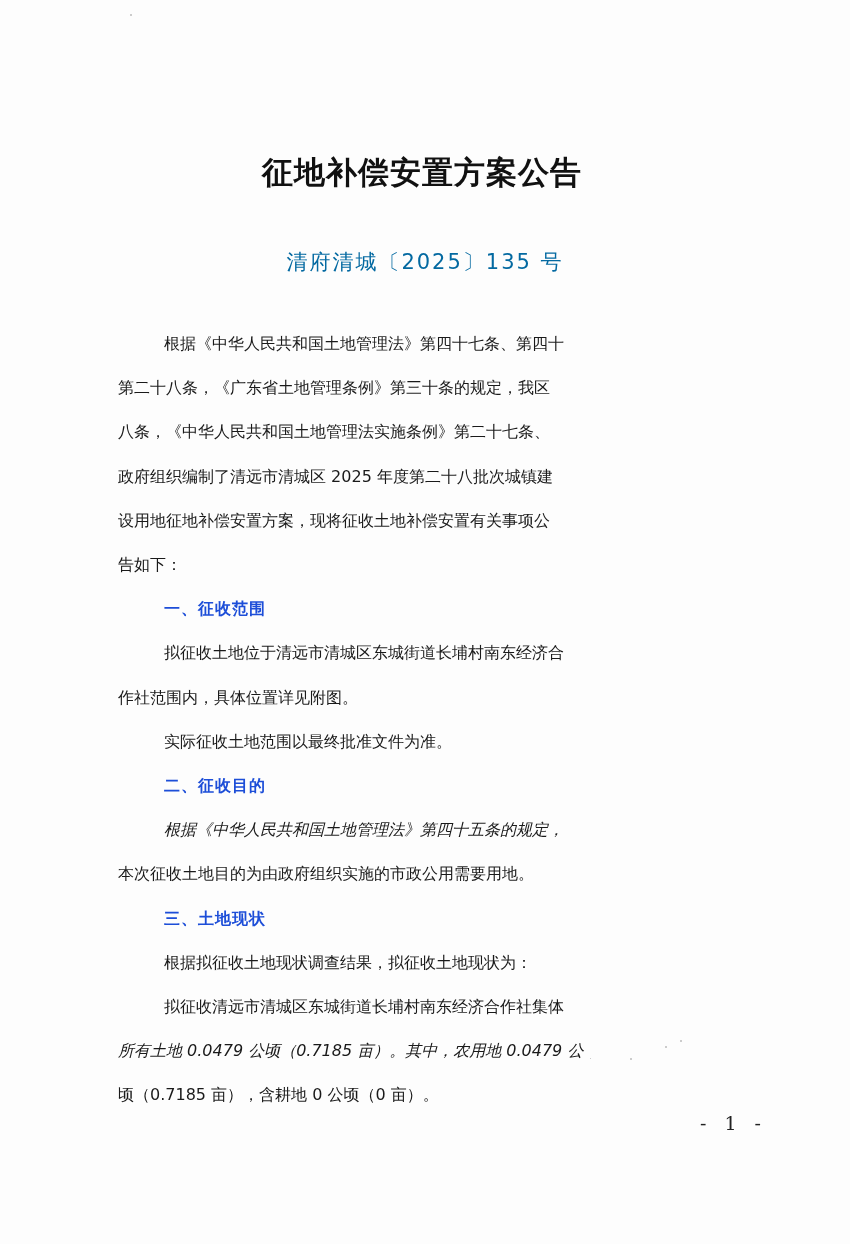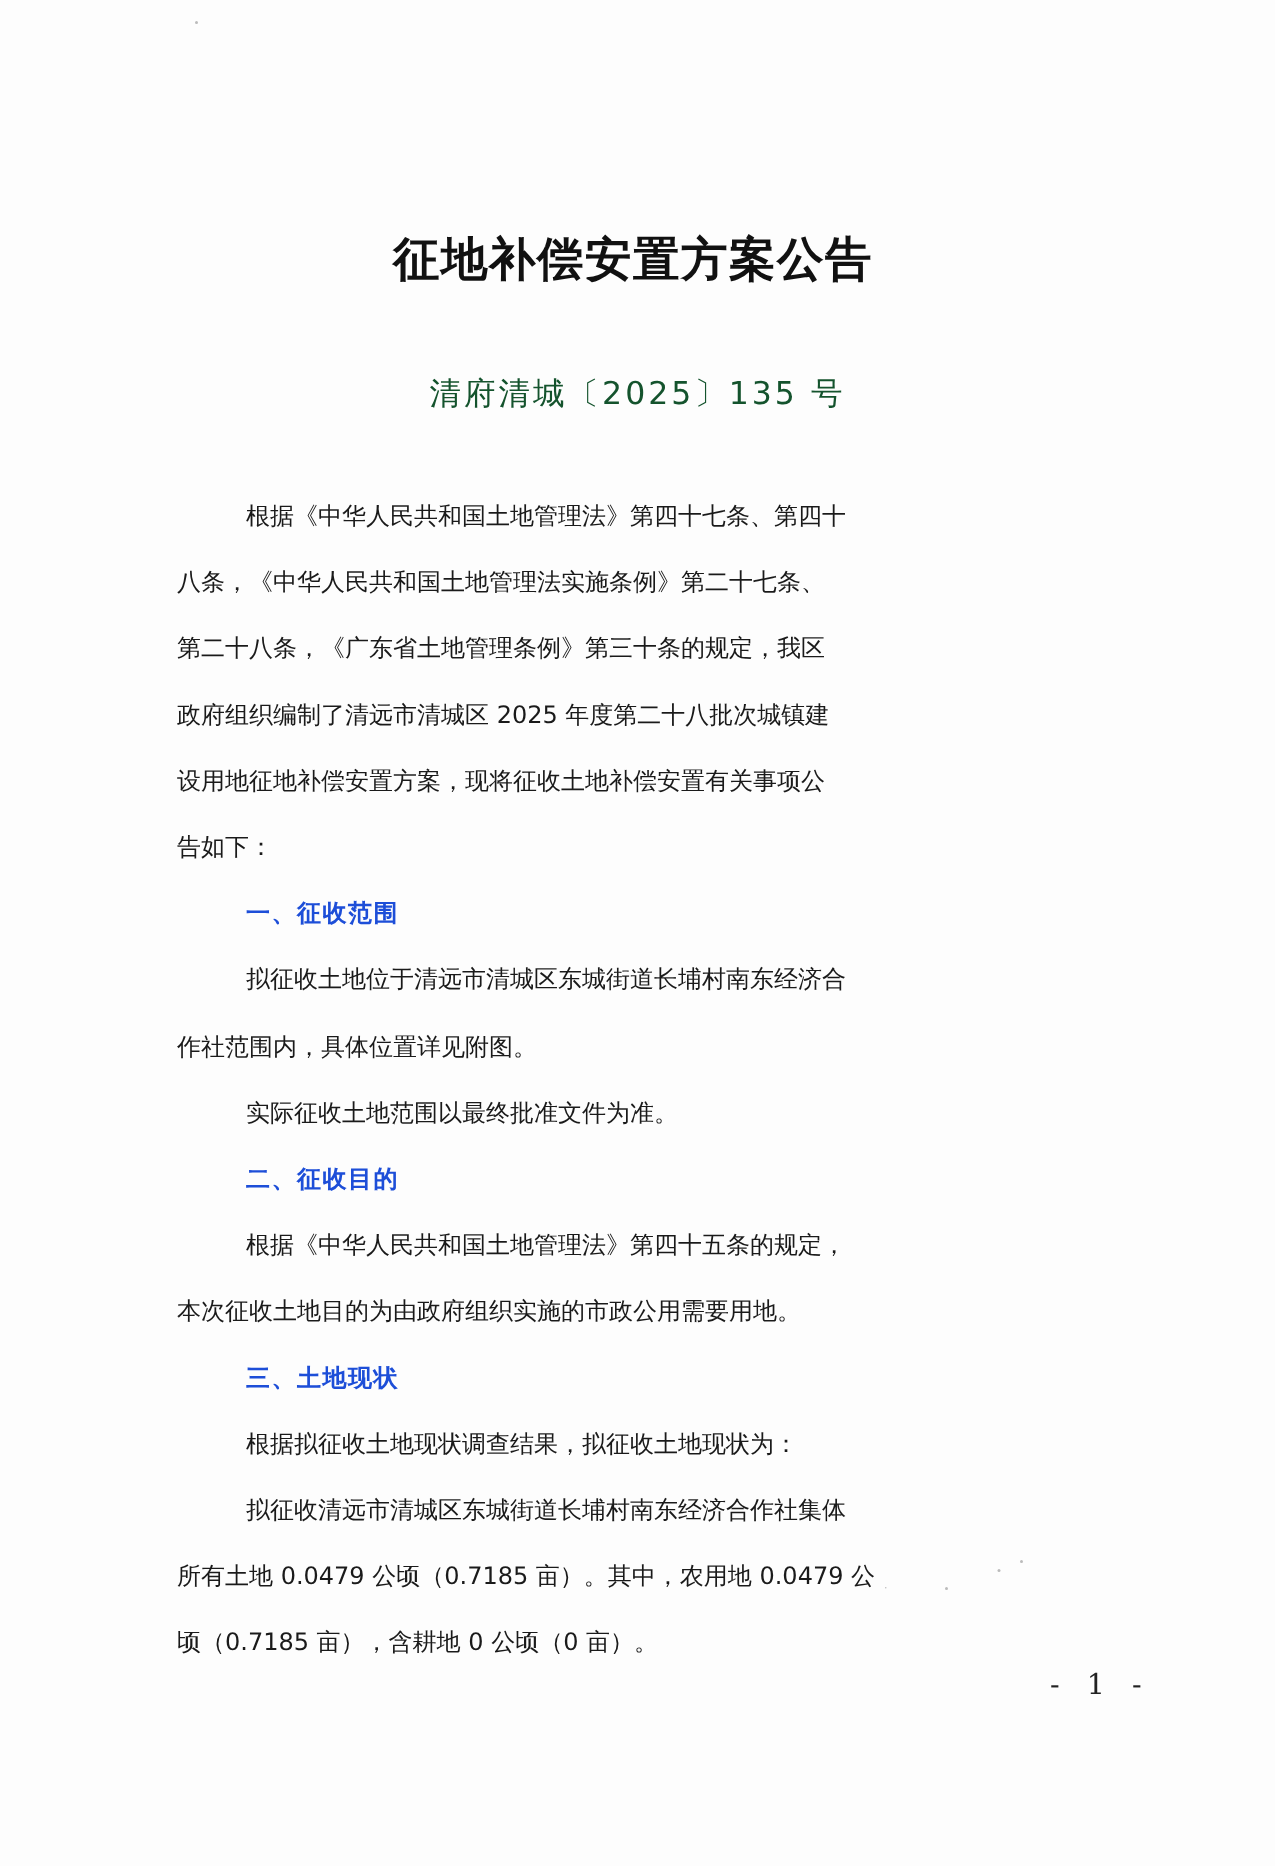--- a/index.html
+++ b/index.html
@@ -34,21 +34,21 @@
       font-family: "DejaVu Serif", "Liberation Serif", serif;
     }
     .docno {
       position: absolute;
       top: 248px;
       left: 0;
       width: 850px;
       text-align: center;
       font-size: 21px;
       letter-spacing: 2px;
-      color: #14532d;
+      color: #0369a1;
       font-family: "DejaVu Sans", "Liberation Sans", sans-serif;
     }
     .body {
       position: absolute;
       top: 322px;
       left: 118px;
       width: 636px;
       font-family: "DejaVu Sans", "Liberation Sans", sans-serif;
       font-size: 16px;
       line-height: 44.2px;
@@ -90,54 +90,54 @@
 <div class="page">
 
   <div class="title">征地补偿安置方案公告</div>
 
   <div class="docno">清府清城〔2025〕135 号</div>
 
   <div class="body">
 
     <div>
       <span class="line indent" style="letter-spacing: 0px;">根据《中华人民共和国土地管理法》第四十七条、第四十</span>
+      <span class="line" style="letter-spacing: 0px;">第二十八条，《广东省土地管理条例》第三十条的规定，我区</span>
       <span class="line" style="letter-spacing: 0px;">八条，《中华人民共和国土地管理法实施条例》第二十七条、</span>
-      <span class="line" style="letter-spacing: 0px;">第二十八条，《广东省土地管理条例》第三十条的规定，我区</span>
       <span class="line" style="letter-spacing: 0px;">政府组织编制了清远市清城区 2025 年度第二十八批次城镇建</span>
       <span class="line" style="letter-spacing: 0px;">设用地征地补偿安置方案，现将征收土地补偿安置有关事项公</span>
       <span class="line">告如下：</span>
     </div>
 
     <div>
       <div class="heading">一、征收范围</div>
       <div>
         <span class="line indent" style="letter-spacing: 0px;">拟征收土地位于清远市清城区东城街道长埔村南东经济合</span>
         <span class="line">作社范围内，具体位置详见附图。</span>
       </div>
       <div>
         <span class="line indent">实际征收土地范围以最终批准文件为准。</span>
       </div>
     </div>
 
     <div>
       <div class="heading">二、征收目的</div>
       <div>
-        <span class="line indent" style="letter-spacing: 0px;">根据《中华人民共和国土地管理法》第四十五条的规定，</span>
+        <span class="line indent" style="letter-spacing: 0px; font-style: italic;">根据《中华人民共和国土地管理法》第四十五条的规定，</span>
         <span class="line">本次征收土地目的为由政府组织实施的市政公用需要用地。</span>
       </div>
     </div>
 
     <div>
       <div class="heading">三、土地现状</div>
       <div>
         <span class="line indent">根据拟征收土地现状调查结果，拟征收土地现状为：</span>
       </div>
       <div>
         <span class="line indent" style="letter-spacing: 0px;">拟征收清远市清城区东城街道长埔村南东经济合作社集体</span>
-        <span class="line" style="letter-spacing: 0px;">所有土地 0.0479 公顷（0.7185 亩）。其中，农用地 0.0479 公</span>
+        <span class="line" style="letter-spacing: 0px; font-style: italic;">所有土地 0.0479 公顷（0.7185 亩）。其中，农用地 0.0479 公</span>
         <span class="line">顷（0.7185 亩），含耕地 0 公顷（0 亩）。</span>
       </div>
     </div>
 
   </div>
 
   <div class="pagenum">- 1 -</div>
 
   <div class="speck" style="left:130px;top:14px;width:2px;height:2px;"></div>
   <div class="speck" style="left:630px;top:1058px;width:2px;height:2px;"></div>

